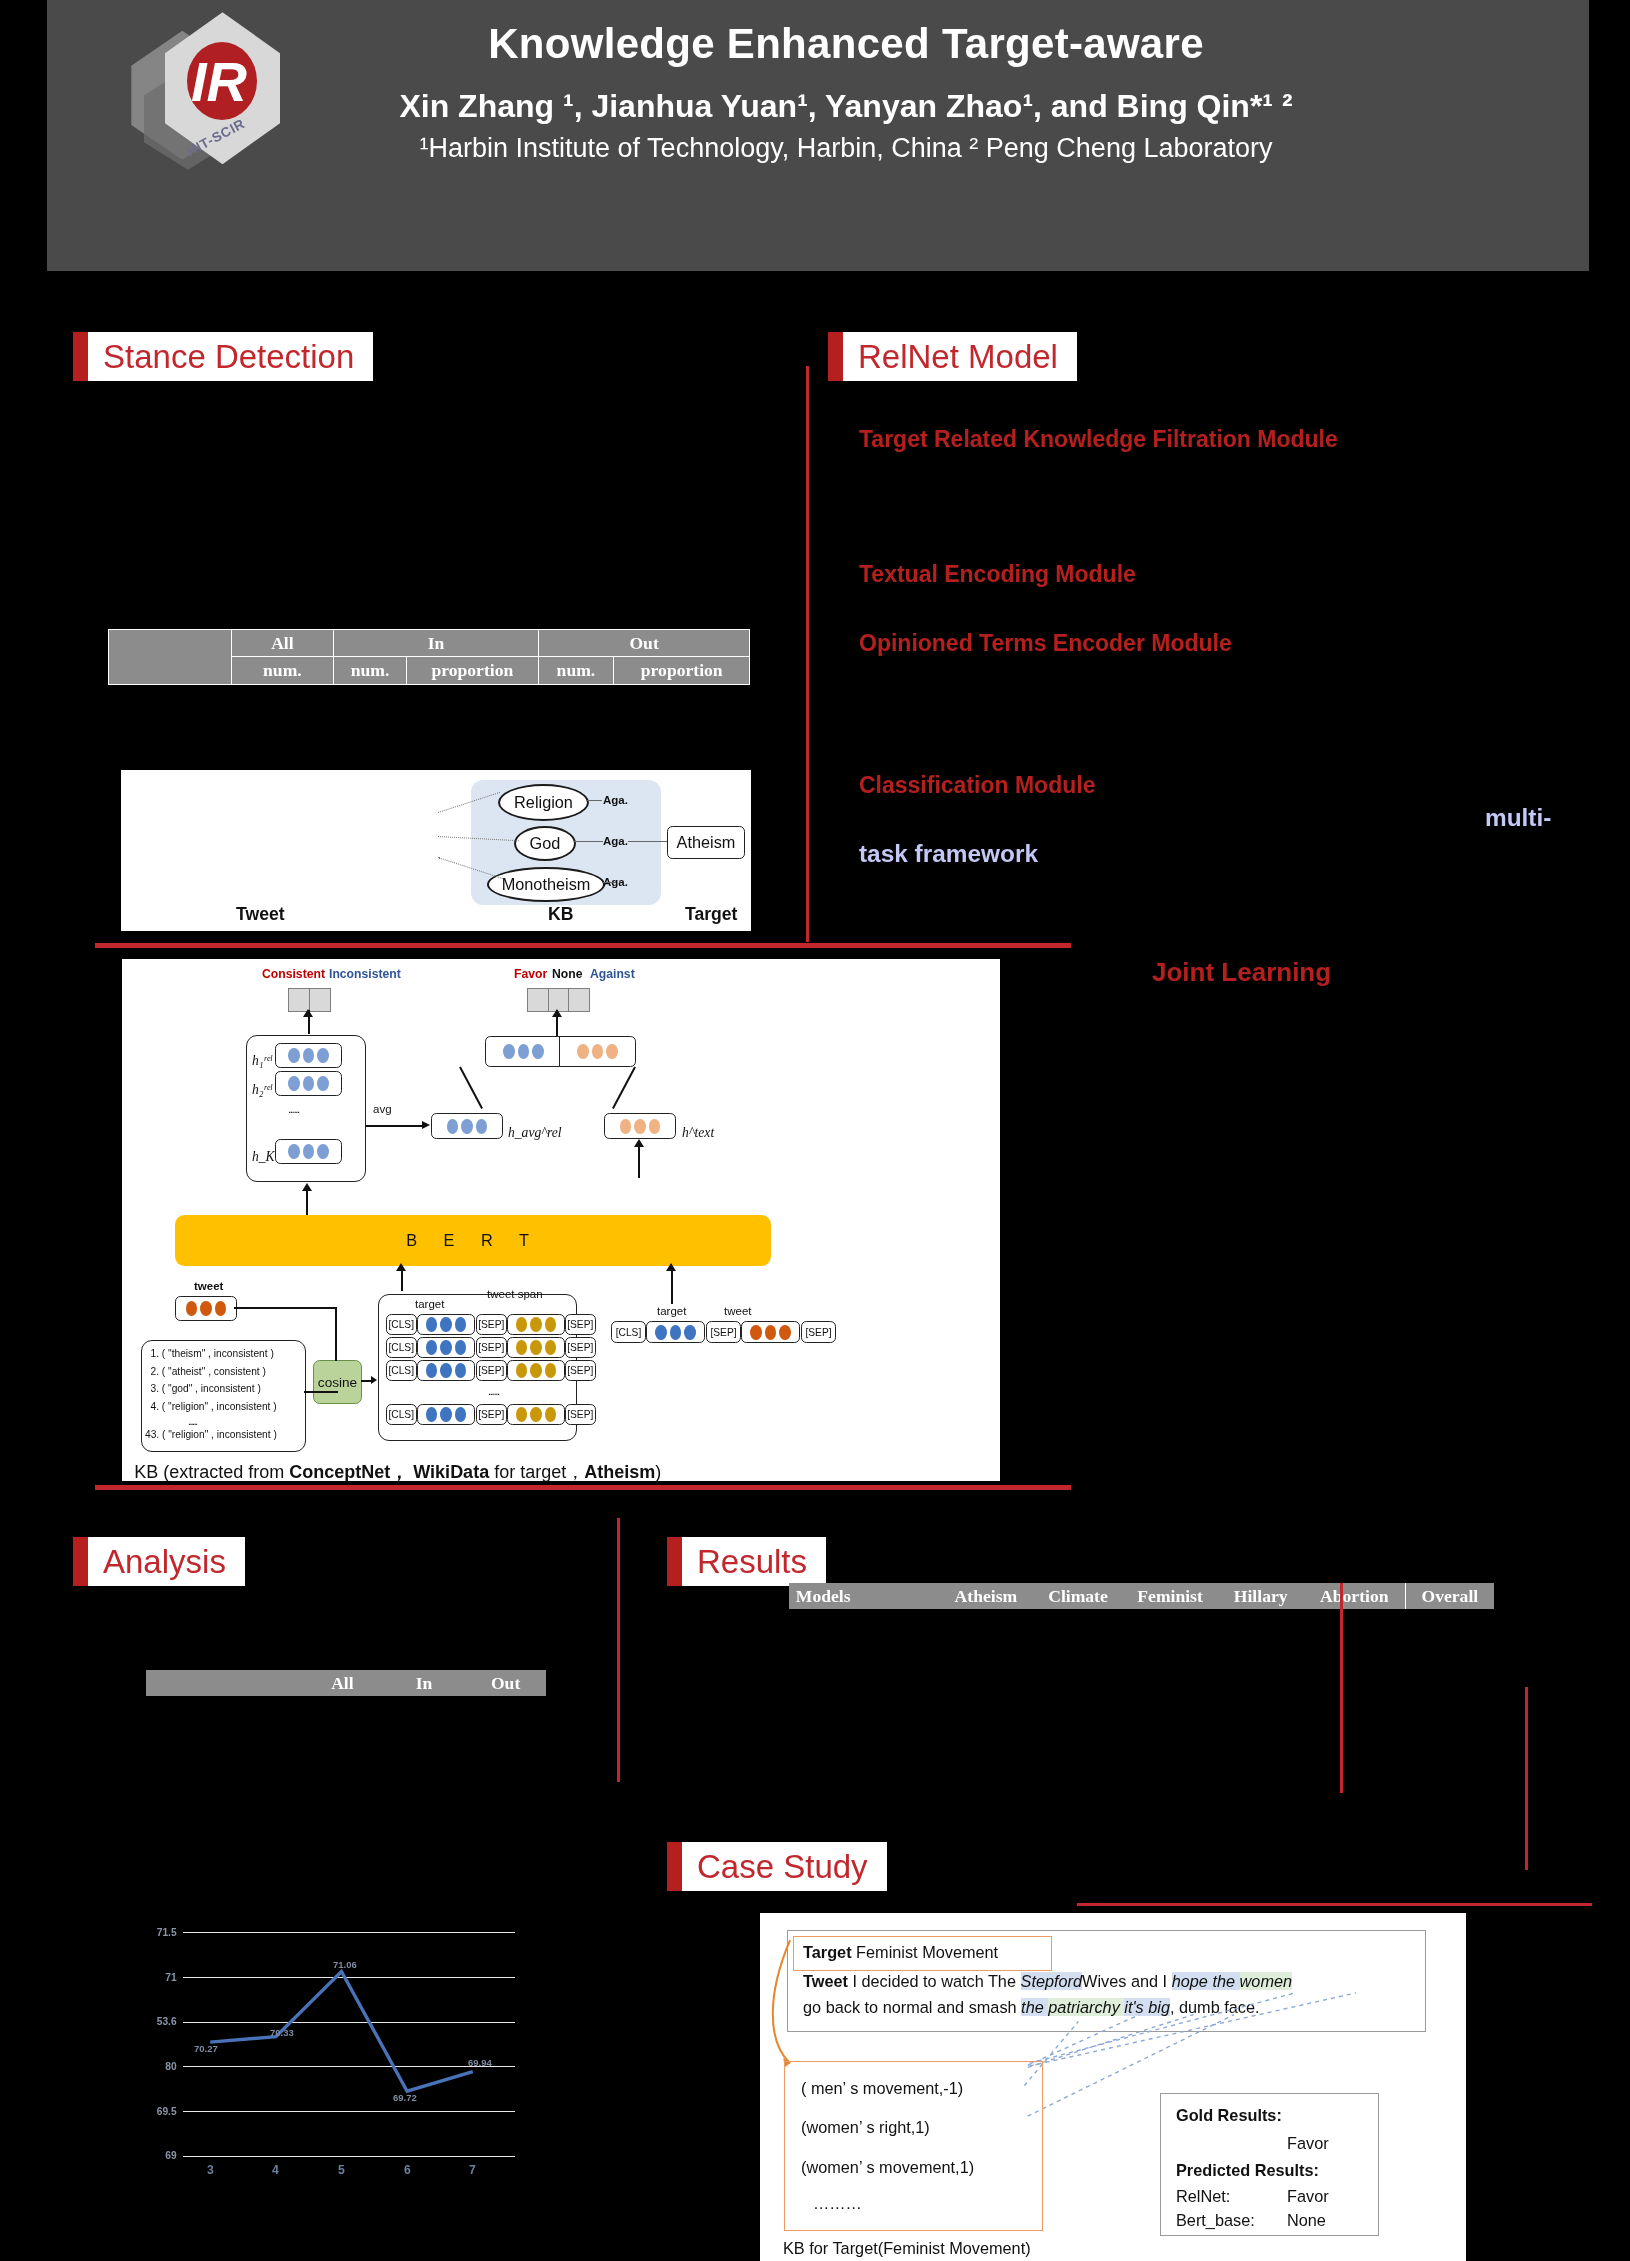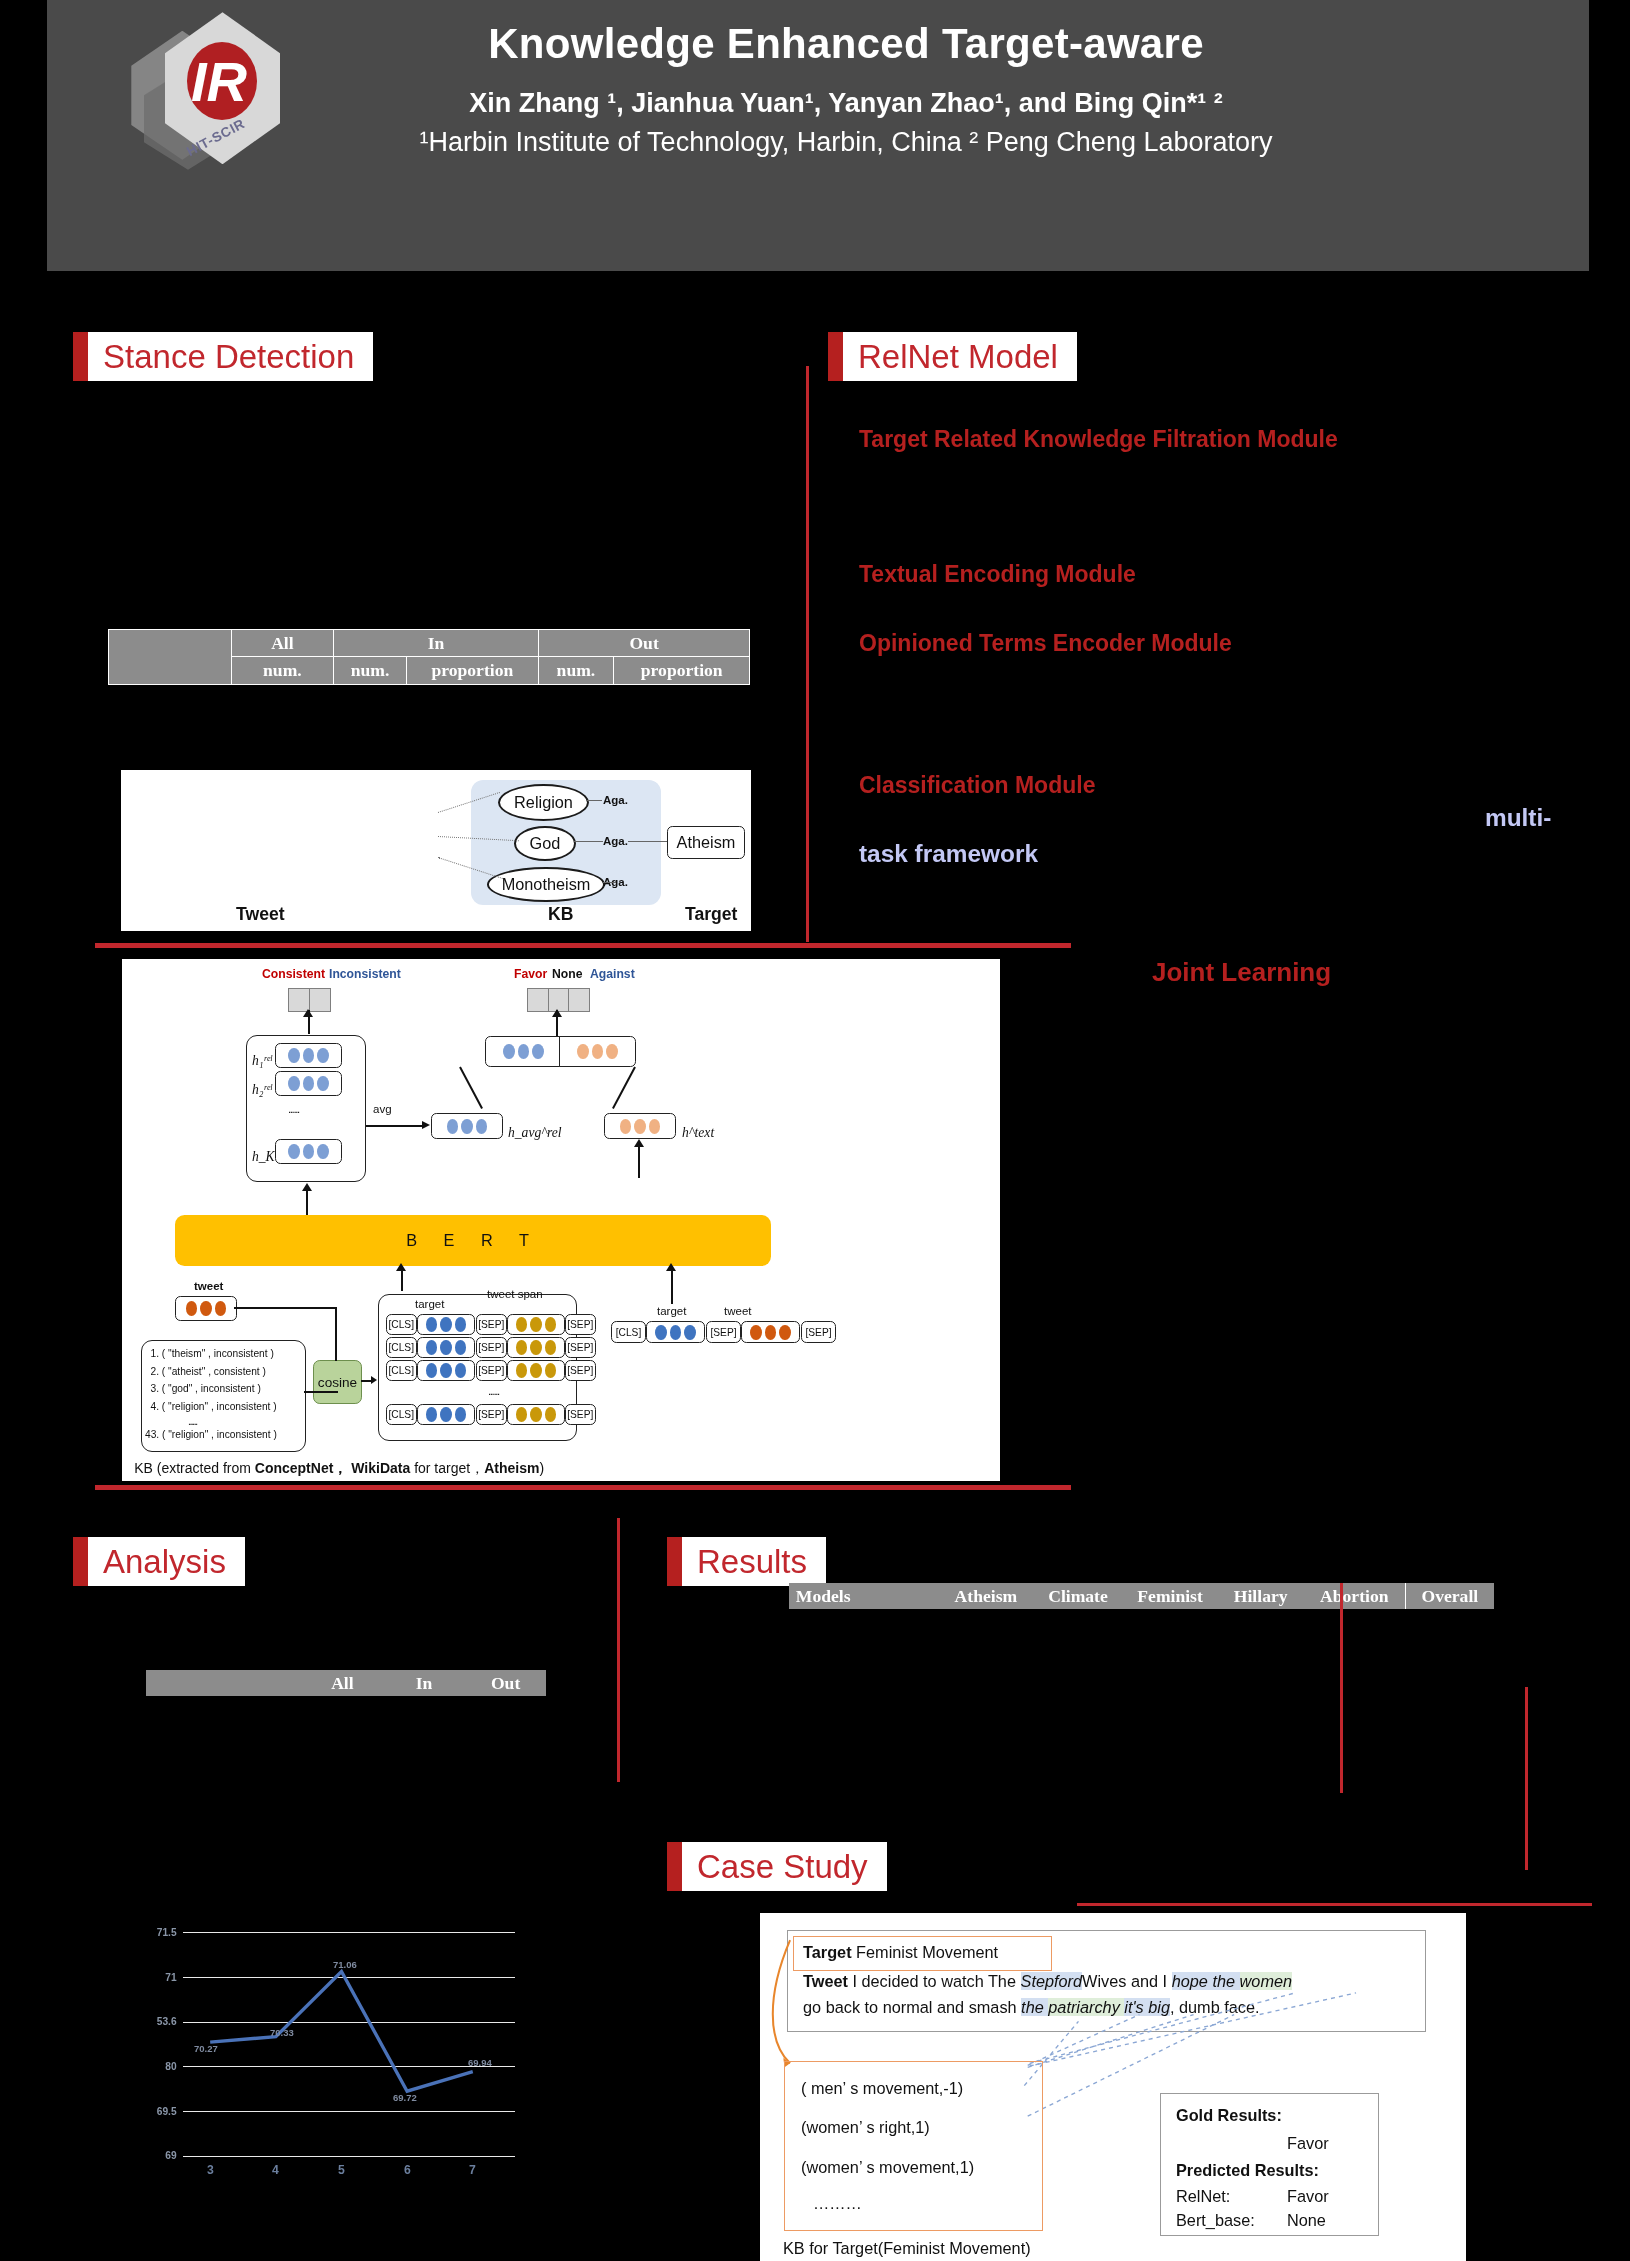--- a/index.html
+++ b/index.html
@@ -3,21 +3,21 @@
 <meta charset="utf-8">
 <style>
   html,body{margin:0;padding:0;background:#000;}
   body{width:1630px;height:2261px;position:relative;font-family:"Liberation Sans",sans-serif;overflow:hidden;}
   .abs{position:absolute;}
 
   
   #header{left:47px;top:0;width:1542px;height:271px;background:#4a4a4a;}
   #title-wrap{position:absolute;left:291px;top:20.3px;width:1016px;text-align:center;}
   .ptitle{color:#fff;font-weight:bold;font-size:42px;line-height:1.15;letter-spacing:0.3px;}
-  .pauthors{color:#fff;font-weight:bold;font-size:27px;margin-top:19px;}
+  .pauthors{color:#fff;font-weight:bold;font-size:32px;margin-top:19px;}
   .paffil{color:#fff;font-size:27px;margin-top:8.1px;font-weight:400;}
 
   
   #logo{position:absolute;left:64px;top:6.8px;width:197px;height:169px;}
   .hexA{position:absolute;left:20.3px;top:24px;width:102px;height:129px;background:#8c8c8c;
         clip-path:polygon(50% 0,100% 27%,100% 73%,50% 100%,0 73%,0 27%);opacity:.9;}
   .hexB{position:absolute;left:54px;top:5.4px;width:115px;height:152px;background:#d8d8d8;
         clip-path:polygon(50% 0,100% 27%,100% 73%,50% 100%,0 73%,0 27%);}
   .hexC{position:absolute;left:33px;top:61px;width:88px;height:102px;background:#6e6e6e;
         clip-path:polygon(50% 0,100% 27%,100% 73%,50% 100%,0 73%,0 27%);opacity:.75;}
@@ -369,21 +369,21 @@
       <span class="dot blue2"></span>
     </div>
   <div class="tokbox" style="left:584px;top:362px;width:33px;height:20.3px;">[SEP]</div>
   <div class="tokbox" style="left:619px;top:362px;width:57px;height:20.3px;">
       <span class="dot orange2"></span>
       <span class="dot orange2"></span>
       <span class="dot orange2"></span>
     </div>
   <div class="tokbox" style="left:679px;top:362px;width:33px;height:20.3px;">[SEP]</div>
 
-  <div class="abs" style="left:12.2px;top:501px;font-size:14px;color:#111;white-space:nowrap;text-align:center;">
+  <div class="abs" style="left:12.2px;top:501px;font-size:18px;color:#111;white-space:nowrap;text-align:center;">
     <span>KB  (extracted from </span><b>ConceptNet，</b><span> </span><b>WikiData</b><span> for target，</span><b>Atheism</b><span>)</span>
   </div>
 </div>
 
 <div class="abs hline" style="left:95px;top:1485px;width:976px;"></div>
 
 <div class="abs sechead" style="left:73px;top:1537px;">
   <div class="bar"></div>
   <div class="lbl">Analysis</div>
 </div>

